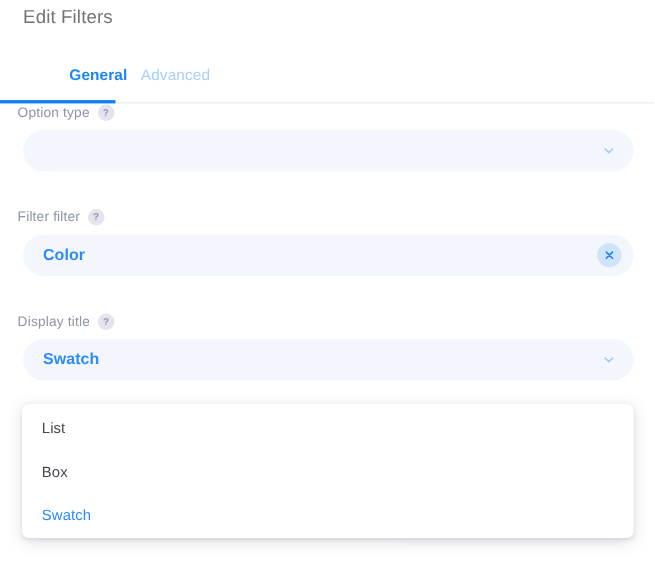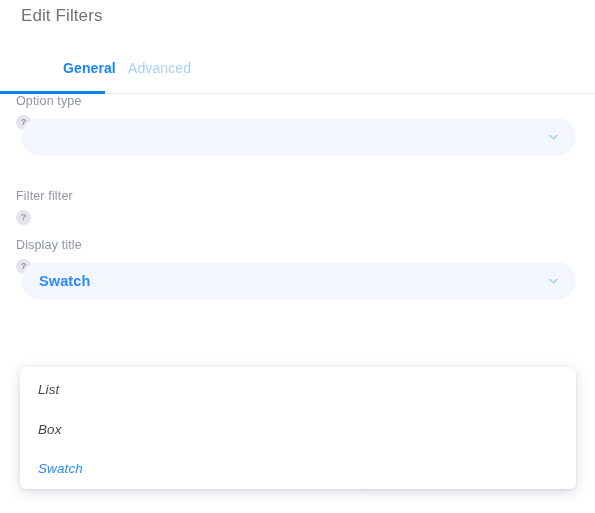--- a/index.html
+++ b/index.html
@@ -74,25 +74,24 @@
     position: absolute;
     left: 0;
     top: 94px;
     width: 595px;
   }
 
   .field-group { position: relative; }
 
   .field-label-row {
     display: flex;
-    align-items: flex-start;
+    align-items: center;
     gap: 7px;
     padding-left: 16px;
     height: 16px;
-    flex-direction: column;
   }
   .field-label {
     font-size: 12.5px;
     color: #8e95a8;
     letter-spacing: 0.15px;
   }
   .help-badge {
     width: 15px;
     height: 15px;
     border-radius: 50%;
@@ -241,21 +240,20 @@
     align-items: center;
     padding-left: 18px;
     font-size: 13.5px;
     color: #44474f;
     letter-spacing: 0.1px;
     cursor: pointer;
     background: transparent;
     border: none;
     font-family: inherit;
     text-align: left;
-    font-style: italic;
   }
   .dropdown-item.selected {
     color: #2b8bf8;
     font-weight: 400;
   }
   .di-0 { top: 2px; }
   .di-1 { top: 42px; }
   .di-2 { top: 81px; }
 </style>
 </head>
@@ -284,20 +282,30 @@
       </span>
     </div>
   </div>
 
   <div class="gap-lg"></div>
 
   <div class="field-group">
     <div class="field-label-row">
       <span class="field-label">Filter filter</span>
       <span class="help-badge">?</span>
+    </div>
+    <div class="field-control">
+      <span class="field-value">Color</span>
+      <button class="clear-btn">
+        <span>
+          <svg width="10" height="10" viewBox="0 0 10 10">
+            <path d="M2.2 2.2 L7.8 7.8 M7.8 2.2 L2.2 7.8" fill="none" stroke="#1a84fb" stroke-width="1.5" stroke-linecap="round"></path>
+          </svg>
+        </span>
+      </button>
     </div>
   </div>
 
   <div class="gap-lg"></div>
 
   <div class="field-group">
     <div class="field-label-row">
       <span class="field-label">Display title</span>
       <span class="help-badge">?</span>
     </div>

